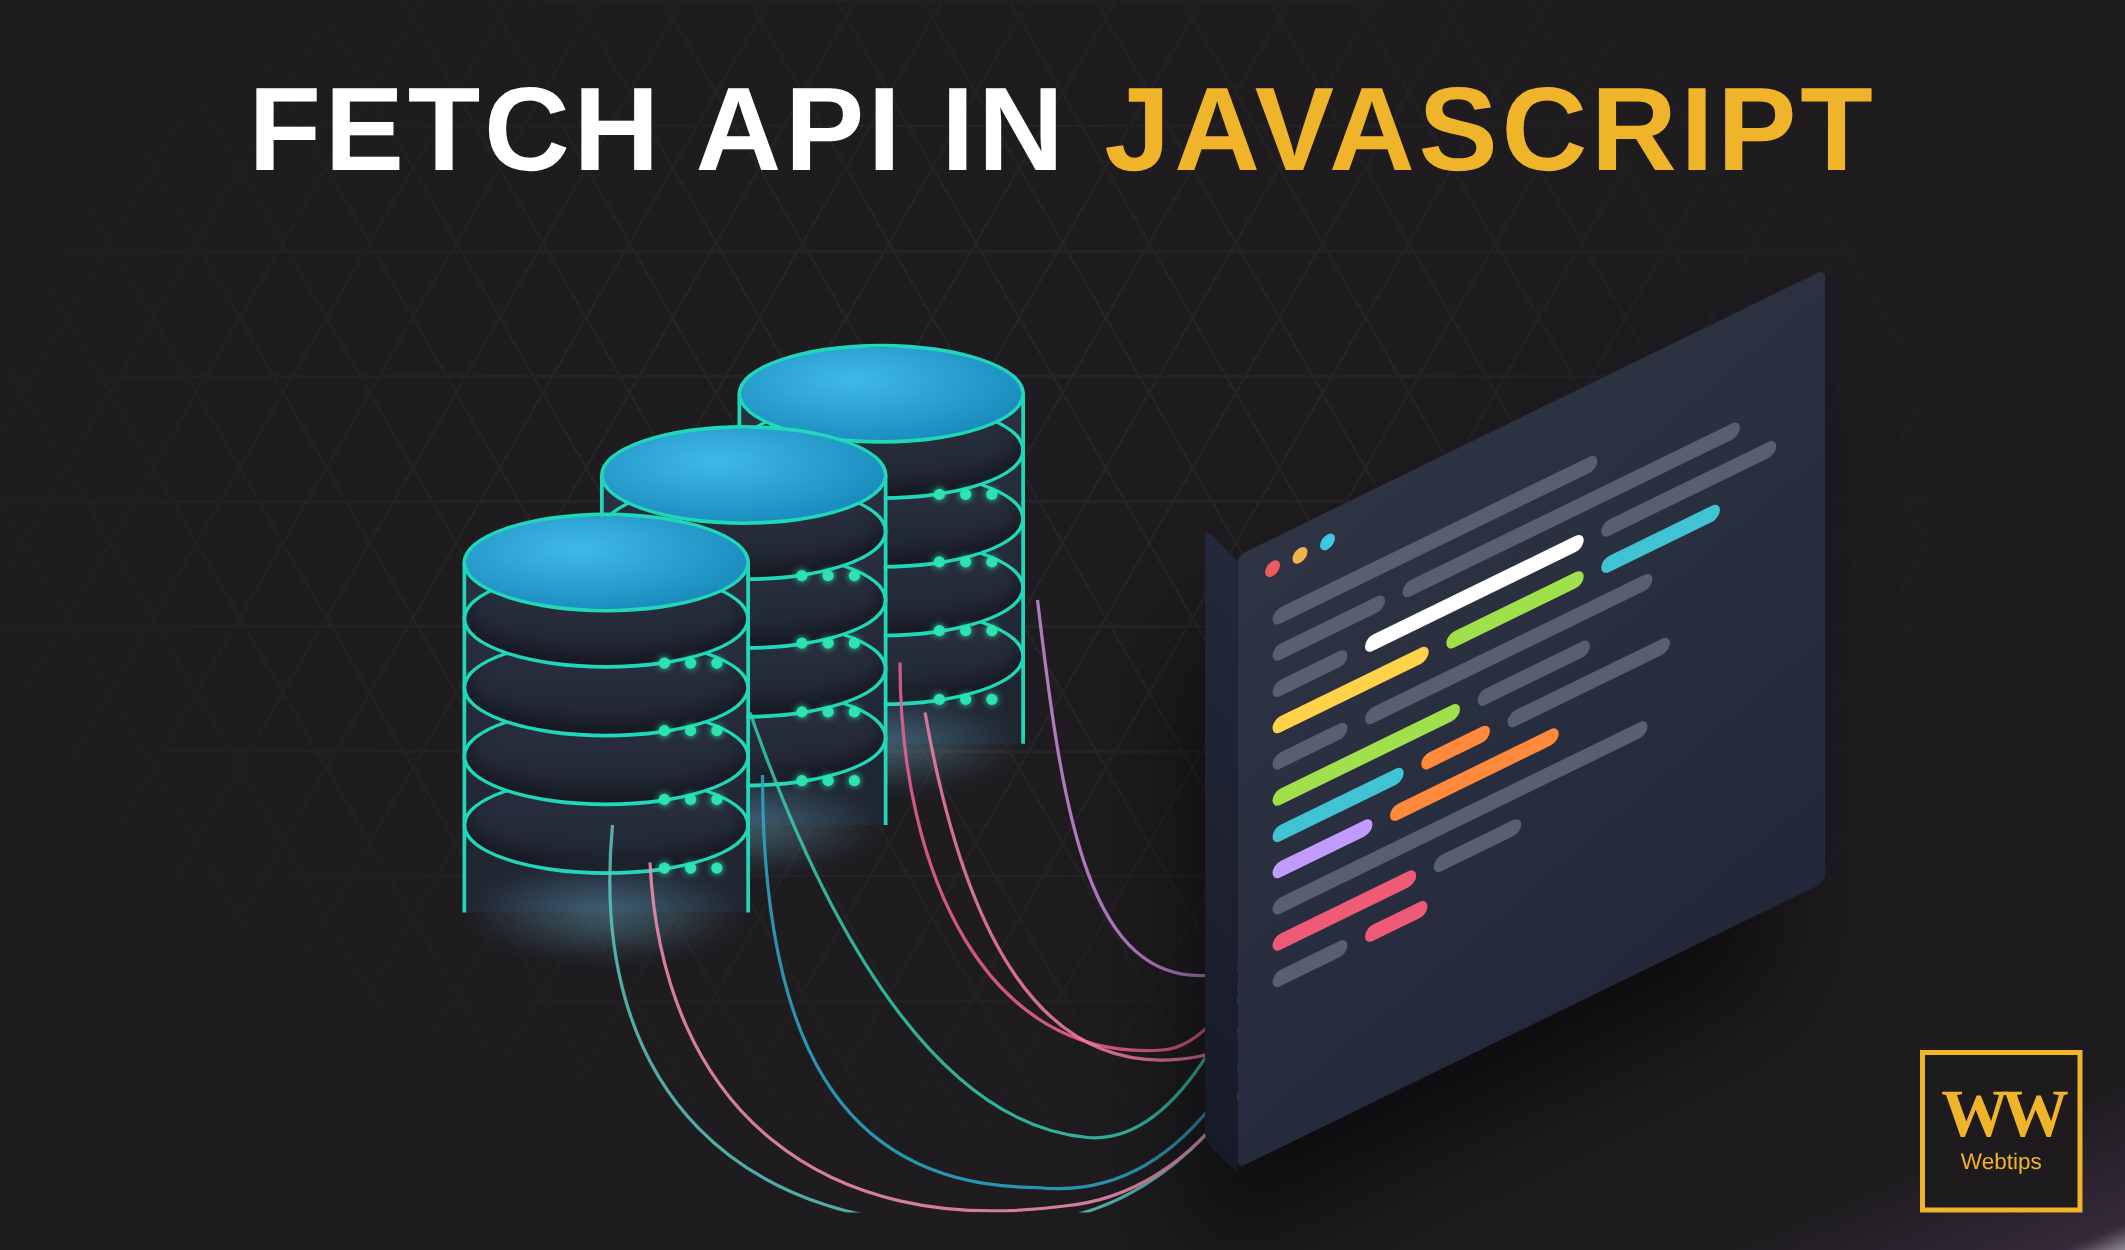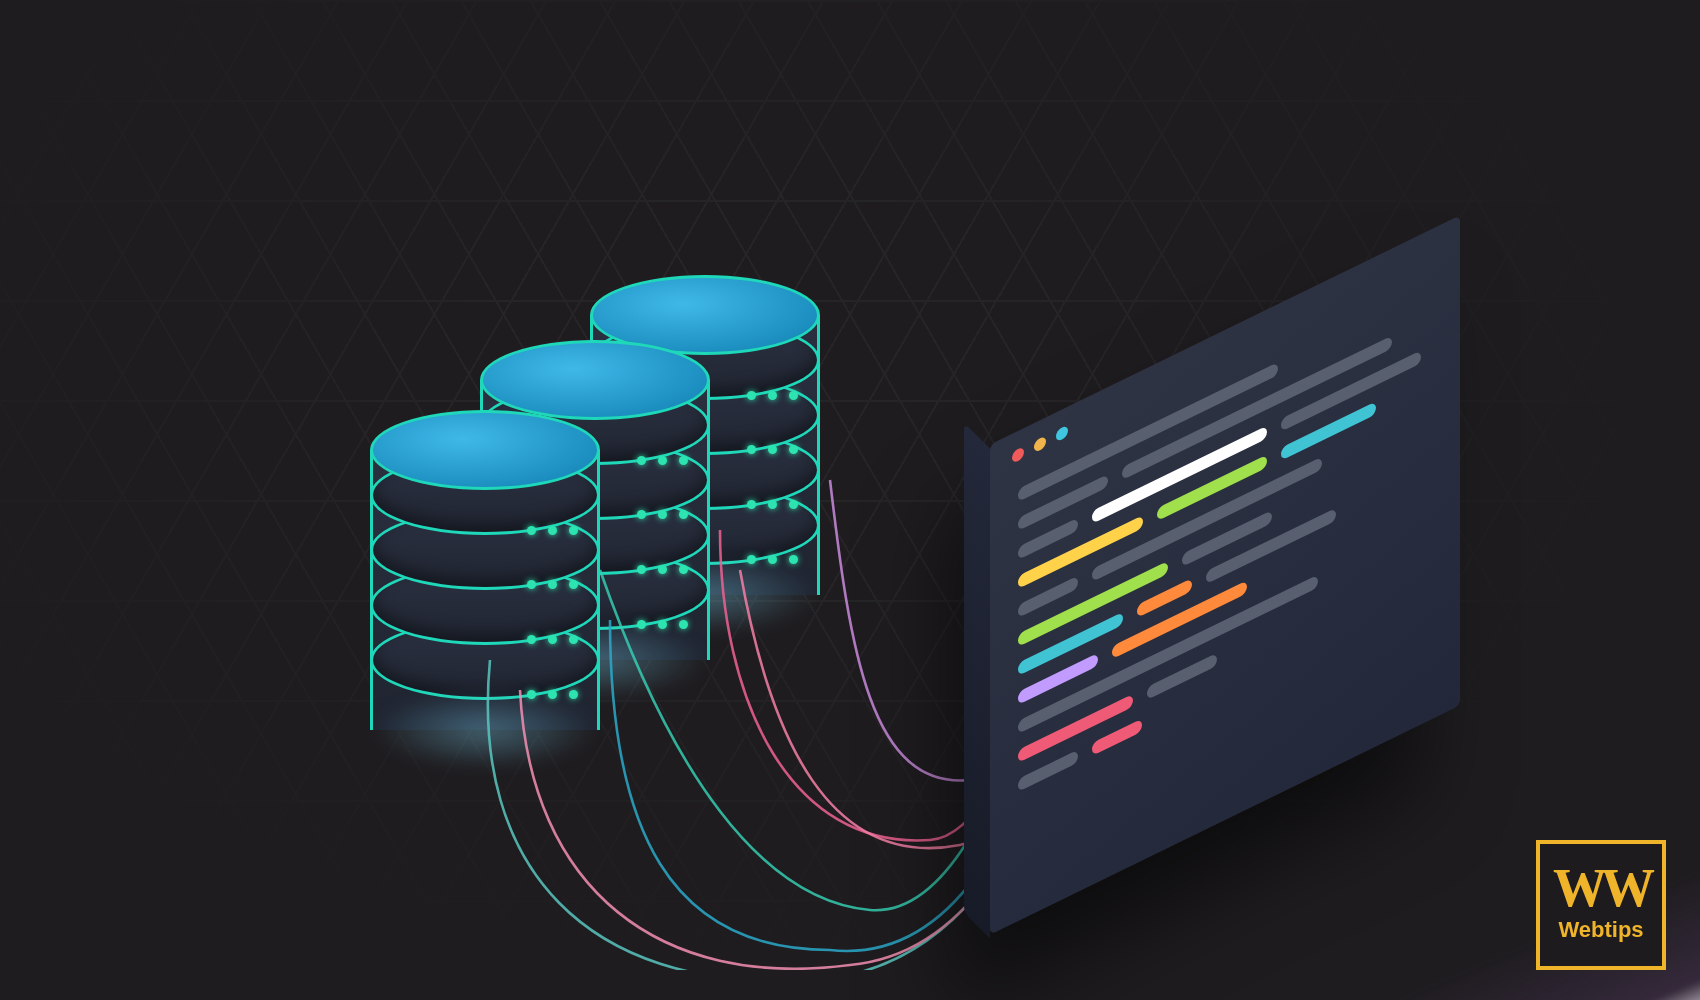--- a/index.html
+++ b/index.html
@@ -165,32 +165,35 @@
   }
   .logo-ww {
     font-size: 54px;
     font-weight: 700;
     color: #f0b42a;
     letter-spacing:-6px;
     line-height:.8;
     font-family: Georgia, serif;
   }
   .logo-text {
-    font-size: 22px;
-    font-weight: 700;
+    font-size: 18px;
+    font-weight: 400;
     color: #f0b42a;
   }
 </style>
 </head>
 <body>
 
 <div class="bg-pattern"></div>
 <div class="light-streak"></div>
 
 <div class="title-wrap">
+  <h1 class="title">
+    <span class="white">FETCH API IN </span><span class="yellow">JAVASCRIPT</span>
+  </h1>
 </div>
 
 <div class="illustration">
 
   <div class="db db1">
     <div class="db-body"></div>
     <div class="db-ring" style="top:210px"></div>
     <div class="db-ring" style="top:155px"></div>
     <div class="db-ring" style="top:100px"></div>
     <div class="db-ring" style="top:45px"></div>

